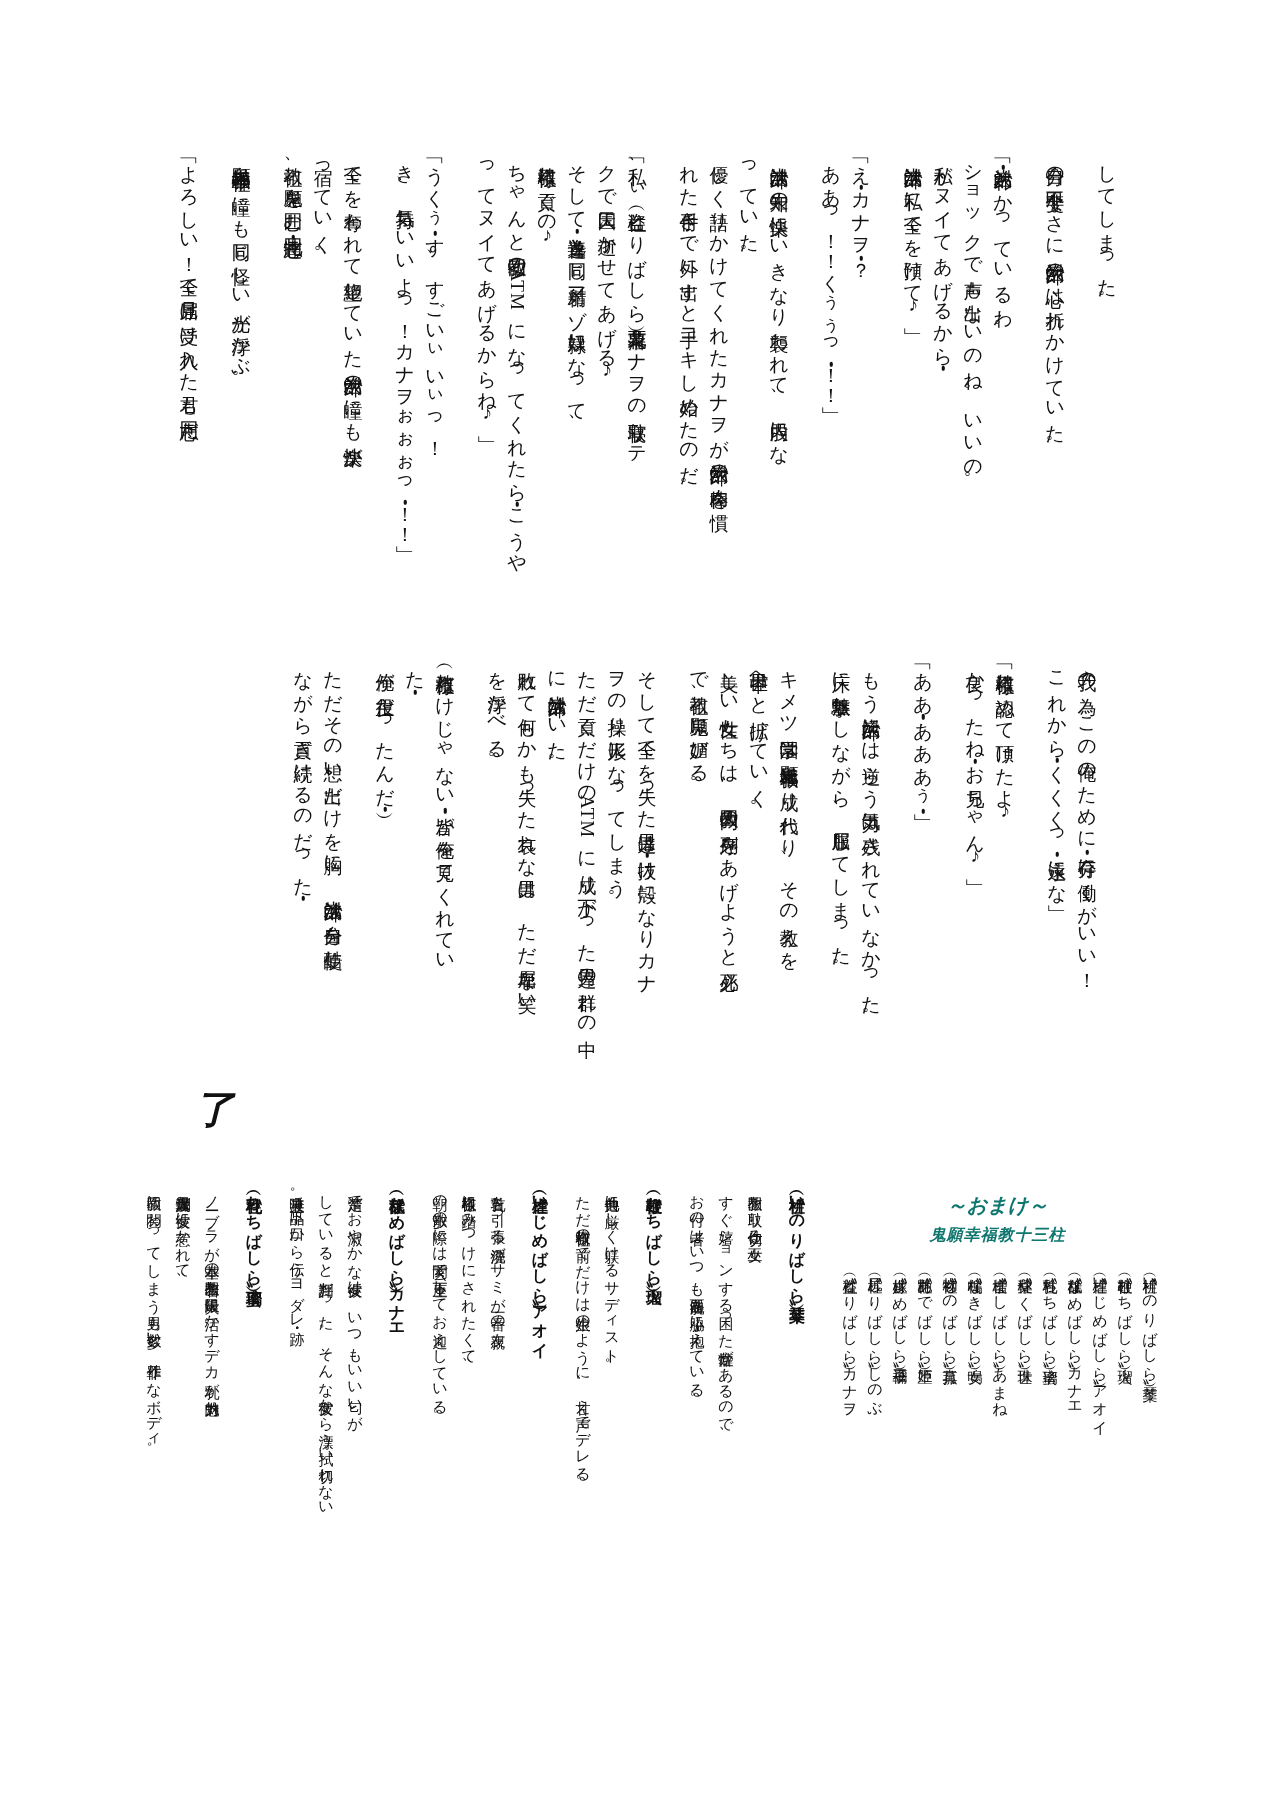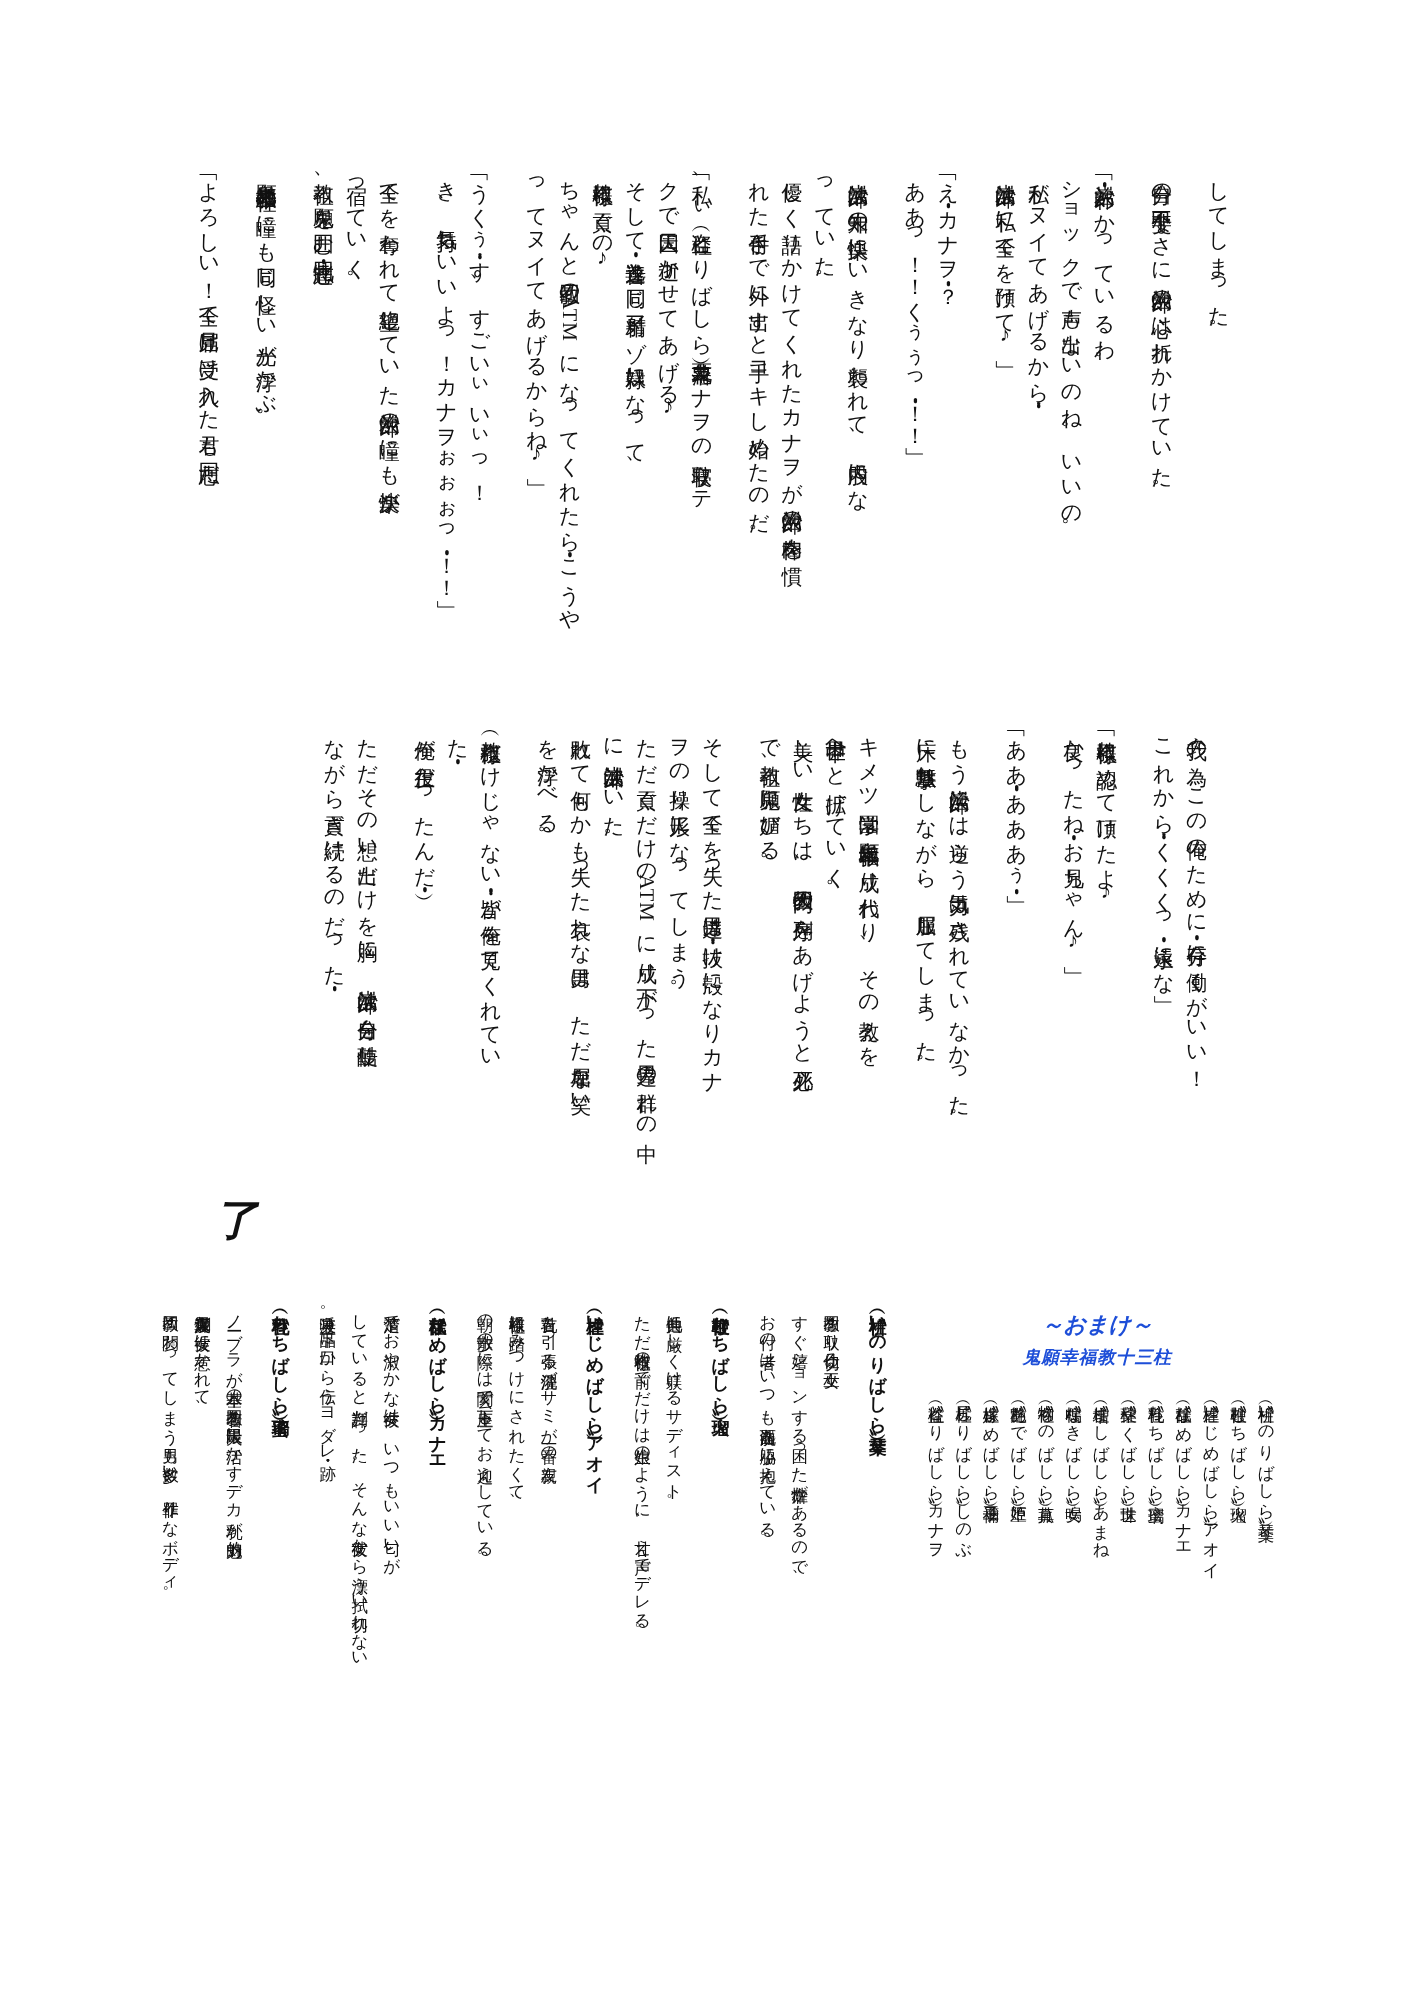--- a/index.html
+++ b/index.html
@@ -26,21 +26,21 @@
   #end-mark{
     position:absolute;top:1082px;left:194px;
     font-size:40px;font-weight:bold;font-style:italic;
     font-family:"Liberation Serif","DejaVu Serif",serif;
   }
   
   #omake-title{
     position:absolute;top:1193px;right:195px;width:175px;
     text-align:center;font-weight:bold;font-style:italic;
     font-family:"Liberation Sans","DejaVu Sans",sans-serif;
-    color:#1d4ed8;
+    color:#0f766e;
   }
   #omake-title .t1{font-size:20px;line-height:24px;}
   #omake-title .t2{font-size:16px;line-height:26px;margin-top:5px;letter-spacing:1px;}
   
   #pillar-list{
     top:1266px;right:118px;height:290px;
     font-size:15px;letter-spacing:.5px;
   }
   #pillar-list .vcol{line-height:25px;font-weight:500;}
   

